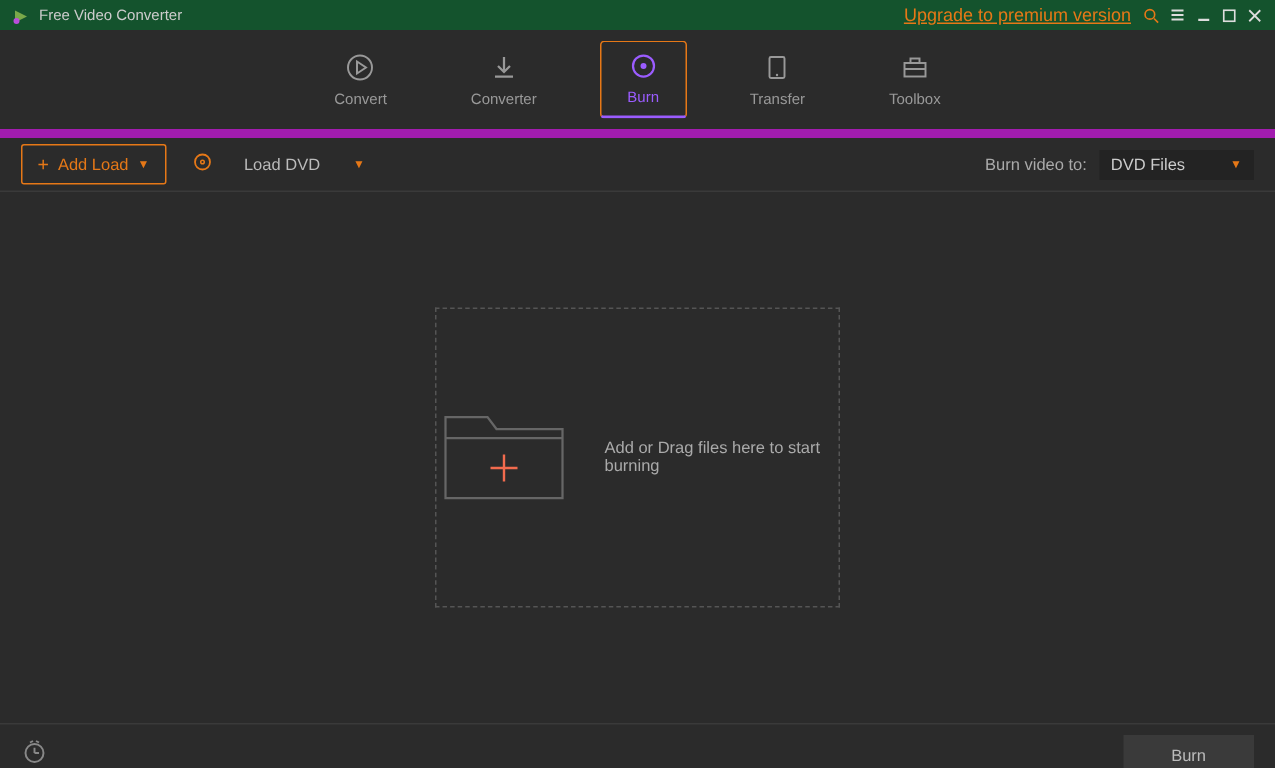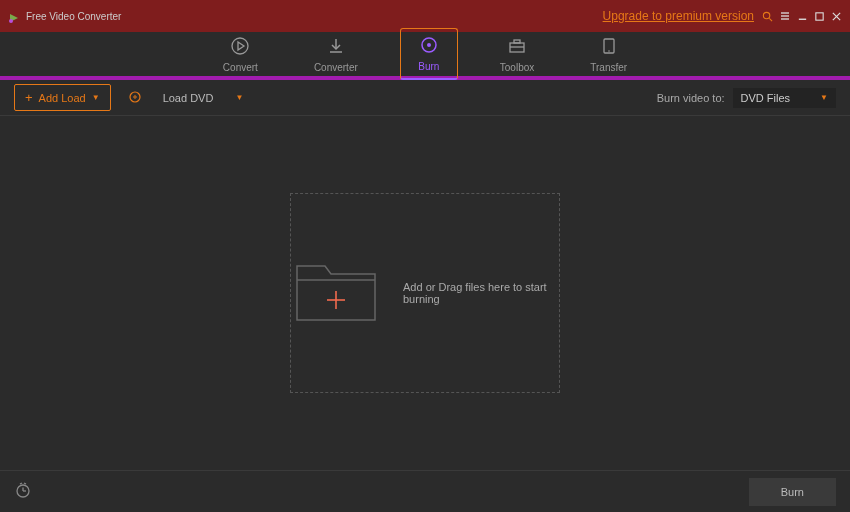--- a/index.html
+++ b/index.html
@@ -1,25 +1,25 @@
 <!DOCTYPE html>
 <html><head>
 <meta charset="utf-8">
 <style>
 * { margin: 0; padding: 0; box-sizing: border-box; font-family: Arial, sans-serif; }
 body { width: 850px; height: 512px; background: #2b2b2b; overflow: hidden; }
 
-.titlebar { height: 32px; background: #7f1d1d; display: flex; align-items: center; padding: 0 8px; }
+.titlebar { height: 20px; background: #14532d; display: flex; align-items: center; padding: 0 8px; }
 .logo-icon { width: 12px; height: 12px; margin-right: 6px; }
 .title-text { color: #ccc; font-size: 10px; flex: 1; }
 .upgrade-link { color: #e67817; font-size: 12px; text-decoration: underline; margin-right: 8px; cursor: pointer; }
 .title-controls { display: flex; align-items: center; gap: 6px; }
 .title-controls span { color: #ddd; cursor: pointer; display: flex; align-items: center; }
 
-.tabs { height: 48px; display: flex; justify-content: center; align-items: center; gap: 28px; border-bottom: 4px solid #a21caf; }
+.tabs { height: 72px; display: flex; justify-content: center; align-items: center; gap: 28px; border-bottom: 6px solid #a21caf; }
 .tab { display: flex; flex-direction: column; align-items: center; gap: 6px; cursor: pointer; padding: 6px 14px; border-radius: 3px; min-width: 58px; }
 .tab-icon { width: 20px; height: 20px; display: flex; align-items: center; justify-content: center; }
 .tab-label { color: #999; font-size: 10px; }
 .tab.active { border: 1px solid #e67817; }
 .tab.active .tab-label { color: #9b5cff; }
 .tab.underline { border-bottom: 2px solid #9b5cff; }
 
 .toolbar { height: 36px; display: flex; align-items: center; padding: 0 14px; border-bottom: 1px solid #3a3a3a; }
 .add-files-btn { border: 1px solid #e67817; border-radius: 2px; color: #e67817; font-size: 11px; padding: 5px 10px; display: flex; align-items: center; gap: 6px; cursor: pointer; }
 .add-files-btn .plus { font-size: 13px; }
@@ -109,35 +109,35 @@
         <svg width="20" height="20" viewBox="0 0 20 20">
           <circle cx="10" cy="10" r="7" fill="none" stroke="#9b5cff" stroke-width="1.5"></circle>
           <circle cx="10" cy="10" r="2" fill="#9b5cff"></circle>
         </svg>
       </span>
     <span class="tab-label">Burn</span>
   </div>
   <div class="tab">
     <span class="tab-icon">
         <svg width="20" height="20" viewBox="0 0 20 20">
+          <rect x="5" y="3" width="10" height="14" rx="1" fill="none" stroke="#999" stroke-width="1.3"></rect>
+          <circle cx="10" cy="15" r="0.8" fill="#999"></circle>
+        </svg>
+      </span>
+    <span class="tab-label">Transfer</span>
+  </div>
+  <div class="tab">
+    <span class="tab-icon">
+        <svg width="20" height="20" viewBox="0 0 20 20">
           <rect x="3" y="7" width="14" height="9" fill="none" stroke="#999" stroke-width="1.3"></rect>
           <rect x="7" y="4" width="6" height="3" fill="none" stroke="#999" stroke-width="1.3"></rect>
           <line x1="3" y1="11" x2="17" y2="11" stroke="#999" stroke-width="1.3"></line>
         </svg>
       </span>
     <span class="tab-label">Toolbox</span>
-  </div>
-  <div class="tab">
-    <span class="tab-icon">
-        <svg width="20" height="20" viewBox="0 0 20 20">
-          <rect x="5" y="3" width="10" height="14" rx="1" fill="none" stroke="#999" stroke-width="1.3"></rect>
-          <circle cx="10" cy="15" r="0.8" fill="#999"></circle>
-        </svg>
-      </span>
-    <span class="tab-label">Transfer</span>
   </div>
 </div>
 
 <div class="toolbar">
   <div class="add-files-btn">
     <span class="plus">+</span>
     <span>Add Load</span>
     <span class="caret-down">▼</span>
   </div>
   <div class="load-dvd-btn">

